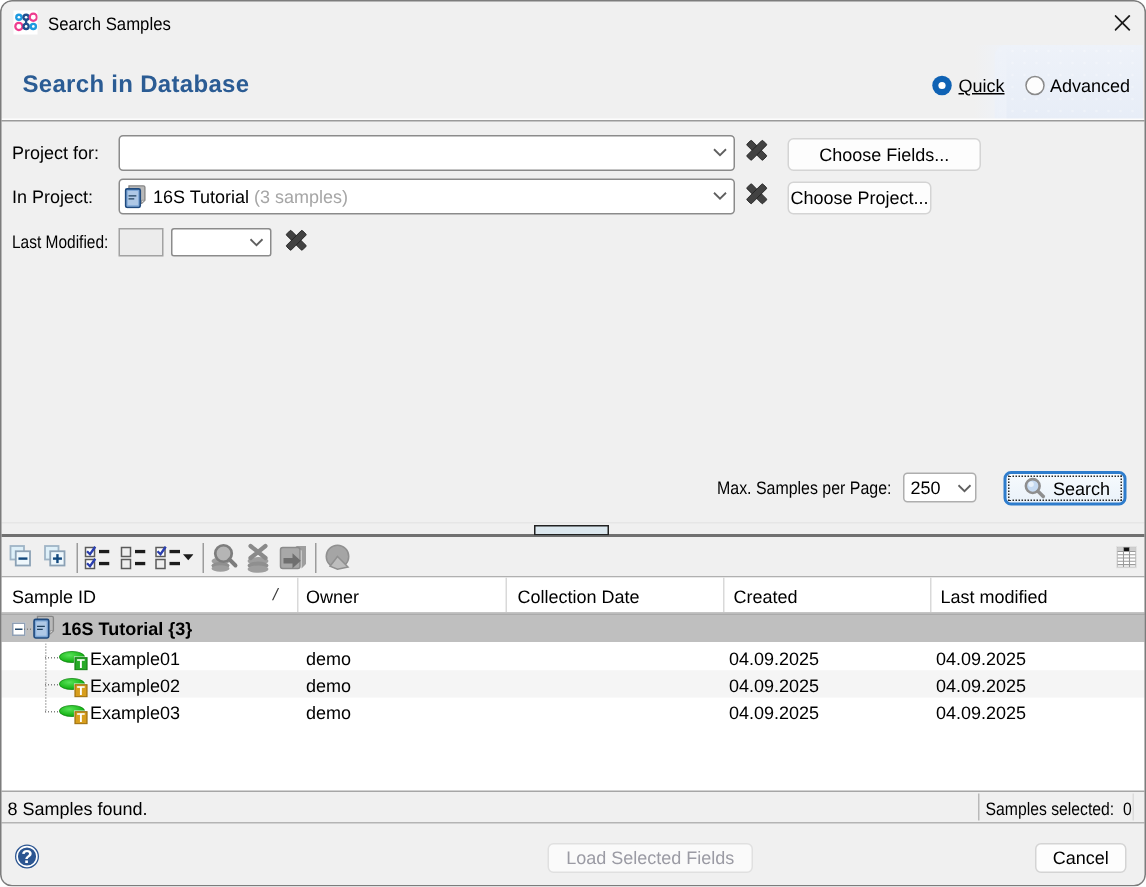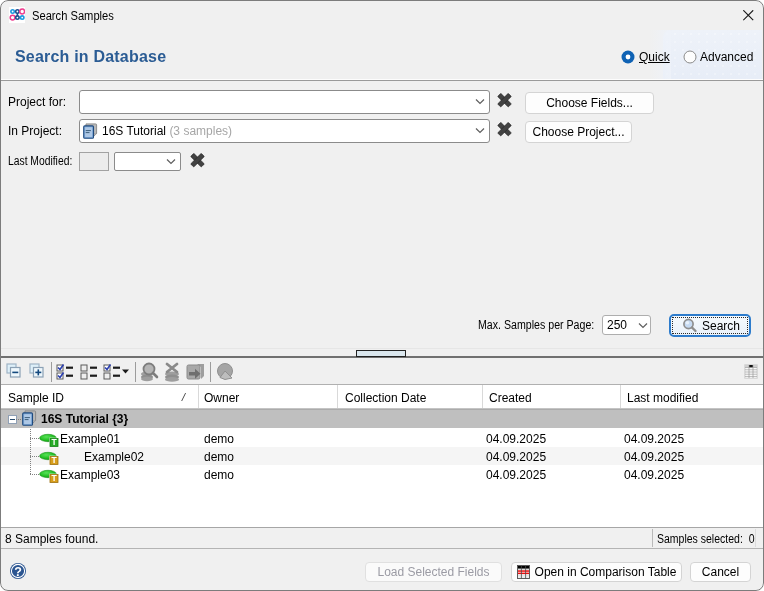--- a/index.html
+++ b/index.html
@@ -85,21 +85,21 @@
   <div class="abs lbl" style="left:102px;top:124px;">16S Tutorial <span style="color:#a6a6a6;">(3 samples)</span></div>
   <svg class="abs" style="left:475px;top:127px;" width="11" height="8">
     <path d="M1 1.5 L5 5.5 L9 1.5" fill="none" stroke="#5f5f5f" stroke-width="1.2"></path>
   </svg>
   <svg class="abs" style="left:497px;top:122px;" width="15" height="15" viewBox="0 0 15 15">
     <g transform="rotate(45 7.5 7.2)" fill="#424242" stroke="#242424" stroke-width="0.6">
         <rect x="0" y="5" width="15" height="4.4" rx="0.7"></rect>
         <rect x="5.3" y="-0.3" width="4.4" height="15" rx="0.7"></rect>
       </g>
   </svg>
-  <div class="abs btn" style="left:525px;top:121px;width:107px;height:22px;">Choose Project...</div>
+  <div class="abs btn" style="left:525px;top:121px;width:96px;height:22px;">Choose Project...</div>
 
   <div class="abs lbl" style="left:8px;top:154px;transform:scaleX(0.86);transform-origin:0 50%;">Last Modified:</div>
   <div class="abs" style="left:79px;top:152px;width:30px;height:19px;background:#ececec;border:1px solid #a2a2a2;box-sizing:border-box;"></div>
   <div class="abs combo" style="left:114px;top:152px;width:67px;height:19px;border-radius:2px;"></div>
   <svg class="abs" style="left:166px;top:158px;" width="10" height="8">
     <path d="M1 1.5 L5 5.5 L9 1.5" fill="none" stroke="#5f5f5f" stroke-width="1.2"></path>
   </svg>
   <svg class="abs" style="left:190px;top:153px;" width="15" height="15" viewBox="0 0 15 15">
     <g transform="rotate(45 7.5 7.2)" fill="#424242" stroke="#242424" stroke-width="0.6">
         <rect x="0" y="5" width="15" height="4.4" rx="0.7"></rect>
@@ -269,21 +269,21 @@
     <ellipse cx="9" cy="6" rx="8.4" ry="3.7" fill="url(#g1)" stroke="#0d860d" stroke-width="0.5"></ellipse>
     <rect x="10.3" y="5.7" width="9.4" height="9.3" fill="#ffffff"></rect>
     <rect x="11" y="6.5" width="8" height="8" fill="#d89e1c" stroke="#9c6f10" stroke-width="0.8"></rect>
     <text x="15" y="13.4" font-size="8.5" font-weight="bold" fill="#fff" text-anchor="middle" font-family="Liberation Sans">T</text>
   </svg>
 
   <div class="abs lbl" style="left:60px;top:432px;">Example01</div>
   <div class="abs lbl" style="left:204px;top:432px;">demo</div>
   <div class="abs lbl" style="left:486px;top:432px;">04.09.2025</div>
   <div class="abs lbl" style="left:624px;top:432px;">04.09.2025</div>
-  <div class="abs lbl" style="left:60px;top:450px;margin-left:24px;">Example02</div>
+  <div class="abs lbl" style="left:60px;top:450px;">Example02</div>
   <div class="abs lbl" style="left:204px;top:450px;">demo</div>
   <div class="abs lbl" style="left:486px;top:450px;">04.09.2025</div>
   <div class="abs lbl" style="left:624px;top:450px;">04.09.2025</div>
   <div class="abs lbl" style="left:60px;top:468px;">Example03</div>
   <div class="abs lbl" style="left:204px;top:468px;">demo</div>
   <div class="abs lbl" style="left:486px;top:468px;">04.09.2025</div>
   <div class="abs lbl" style="left:624px;top:468px;">04.09.2025</div>
 
   <div class="abs" style="left:1px;top:527px;width:762px;height:1px;background:#a6a6a6;"></div>
   <div class="abs" style="left:1px;top:528px;width:762px;height:20px;background:#f0f0f0;"></div>
@@ -292,34 +292,16 @@
   <div class="abs" style="left:755px;top:529px;width:1px;height:18px;background:#dcdcdc;"></div>
   <div class="abs lbl" style="left:657px;top:532px;transform:scaleX(0.875);transform-origin:0 50%;">Samples selected:&nbsp;&nbsp;0</div>
   <div class="abs" style="left:1px;top:548px;width:762px;height:1px;background:#b4b4b4;"></div>
 
   <svg class="abs" style="left:9px;top:562px;" width="18" height="18" viewBox="0 0 18 18">
     <circle cx="9" cy="9" r="8" fill="#2b5591"></circle>
     <circle cx="9" cy="9" r="6.6" fill="none" stroke="#fff" stroke-width="1.1"></circle>
     <text x="9" y="13.6" font-size="12.5" font-weight="bold" fill="#fff" text-anchor="middle" font-family="Liberation Sans">?</text>
   </svg>
   <div class="abs btn" style="left:365px;top:562px;width:137px;height:20px;color:#9b9ba4;background:#fafafa;border-color:#e0e0e0;">Load Selected Fields</div>
-  <div class="abs btn" style="left:511px;top:562px;width:171px;height:20px;">
-    <svg width="13" height="14" viewBox="0 0 13 14" style="margin-right:5px;">
-      <rect x="0.5" y="0.5" width="12" height="13" fill="#fbfbfb" stroke="#4a4a4a" stroke-width="0.9"></rect>
-      <rect x="1" y="1" width="11" height="2.6" fill="#000"></rect>
-      <rect x="1" y="5.3" width="11" height="1.5" fill="#f20b0b"></rect>
-      <rect x="1" y="7.6" width="11" height="1.5" fill="#f20b0b"></rect>
-      <g stroke="#c9c9c9" stroke-width="0.6">
-          <line x1="1" y1="4.5" x2="12" y2="4.5"></line>
-          <line x1="1" y1="10.3" x2="12" y2="10.3"></line>
-          <line x1="1" y1="12" x2="12" y2="12"></line>
-        </g>
-      <g stroke="#4a4a4a" stroke-width="0.8">
-          <line x1="4.4" y1="0.5" x2="4.4" y2="13.5"></line>
-          <line x1="8.6" y1="0.5" x2="8.6" y2="13.5"></line>
-        </g>
-    </svg>
-    Open in Comparison Table
-  </div>
   <div class="abs btn" style="left:690px;top:562px;width:61px;height:20px;">Cancel</div>
 
   <div class="abs frame"></div>
 </div>
 
 </body></html>

